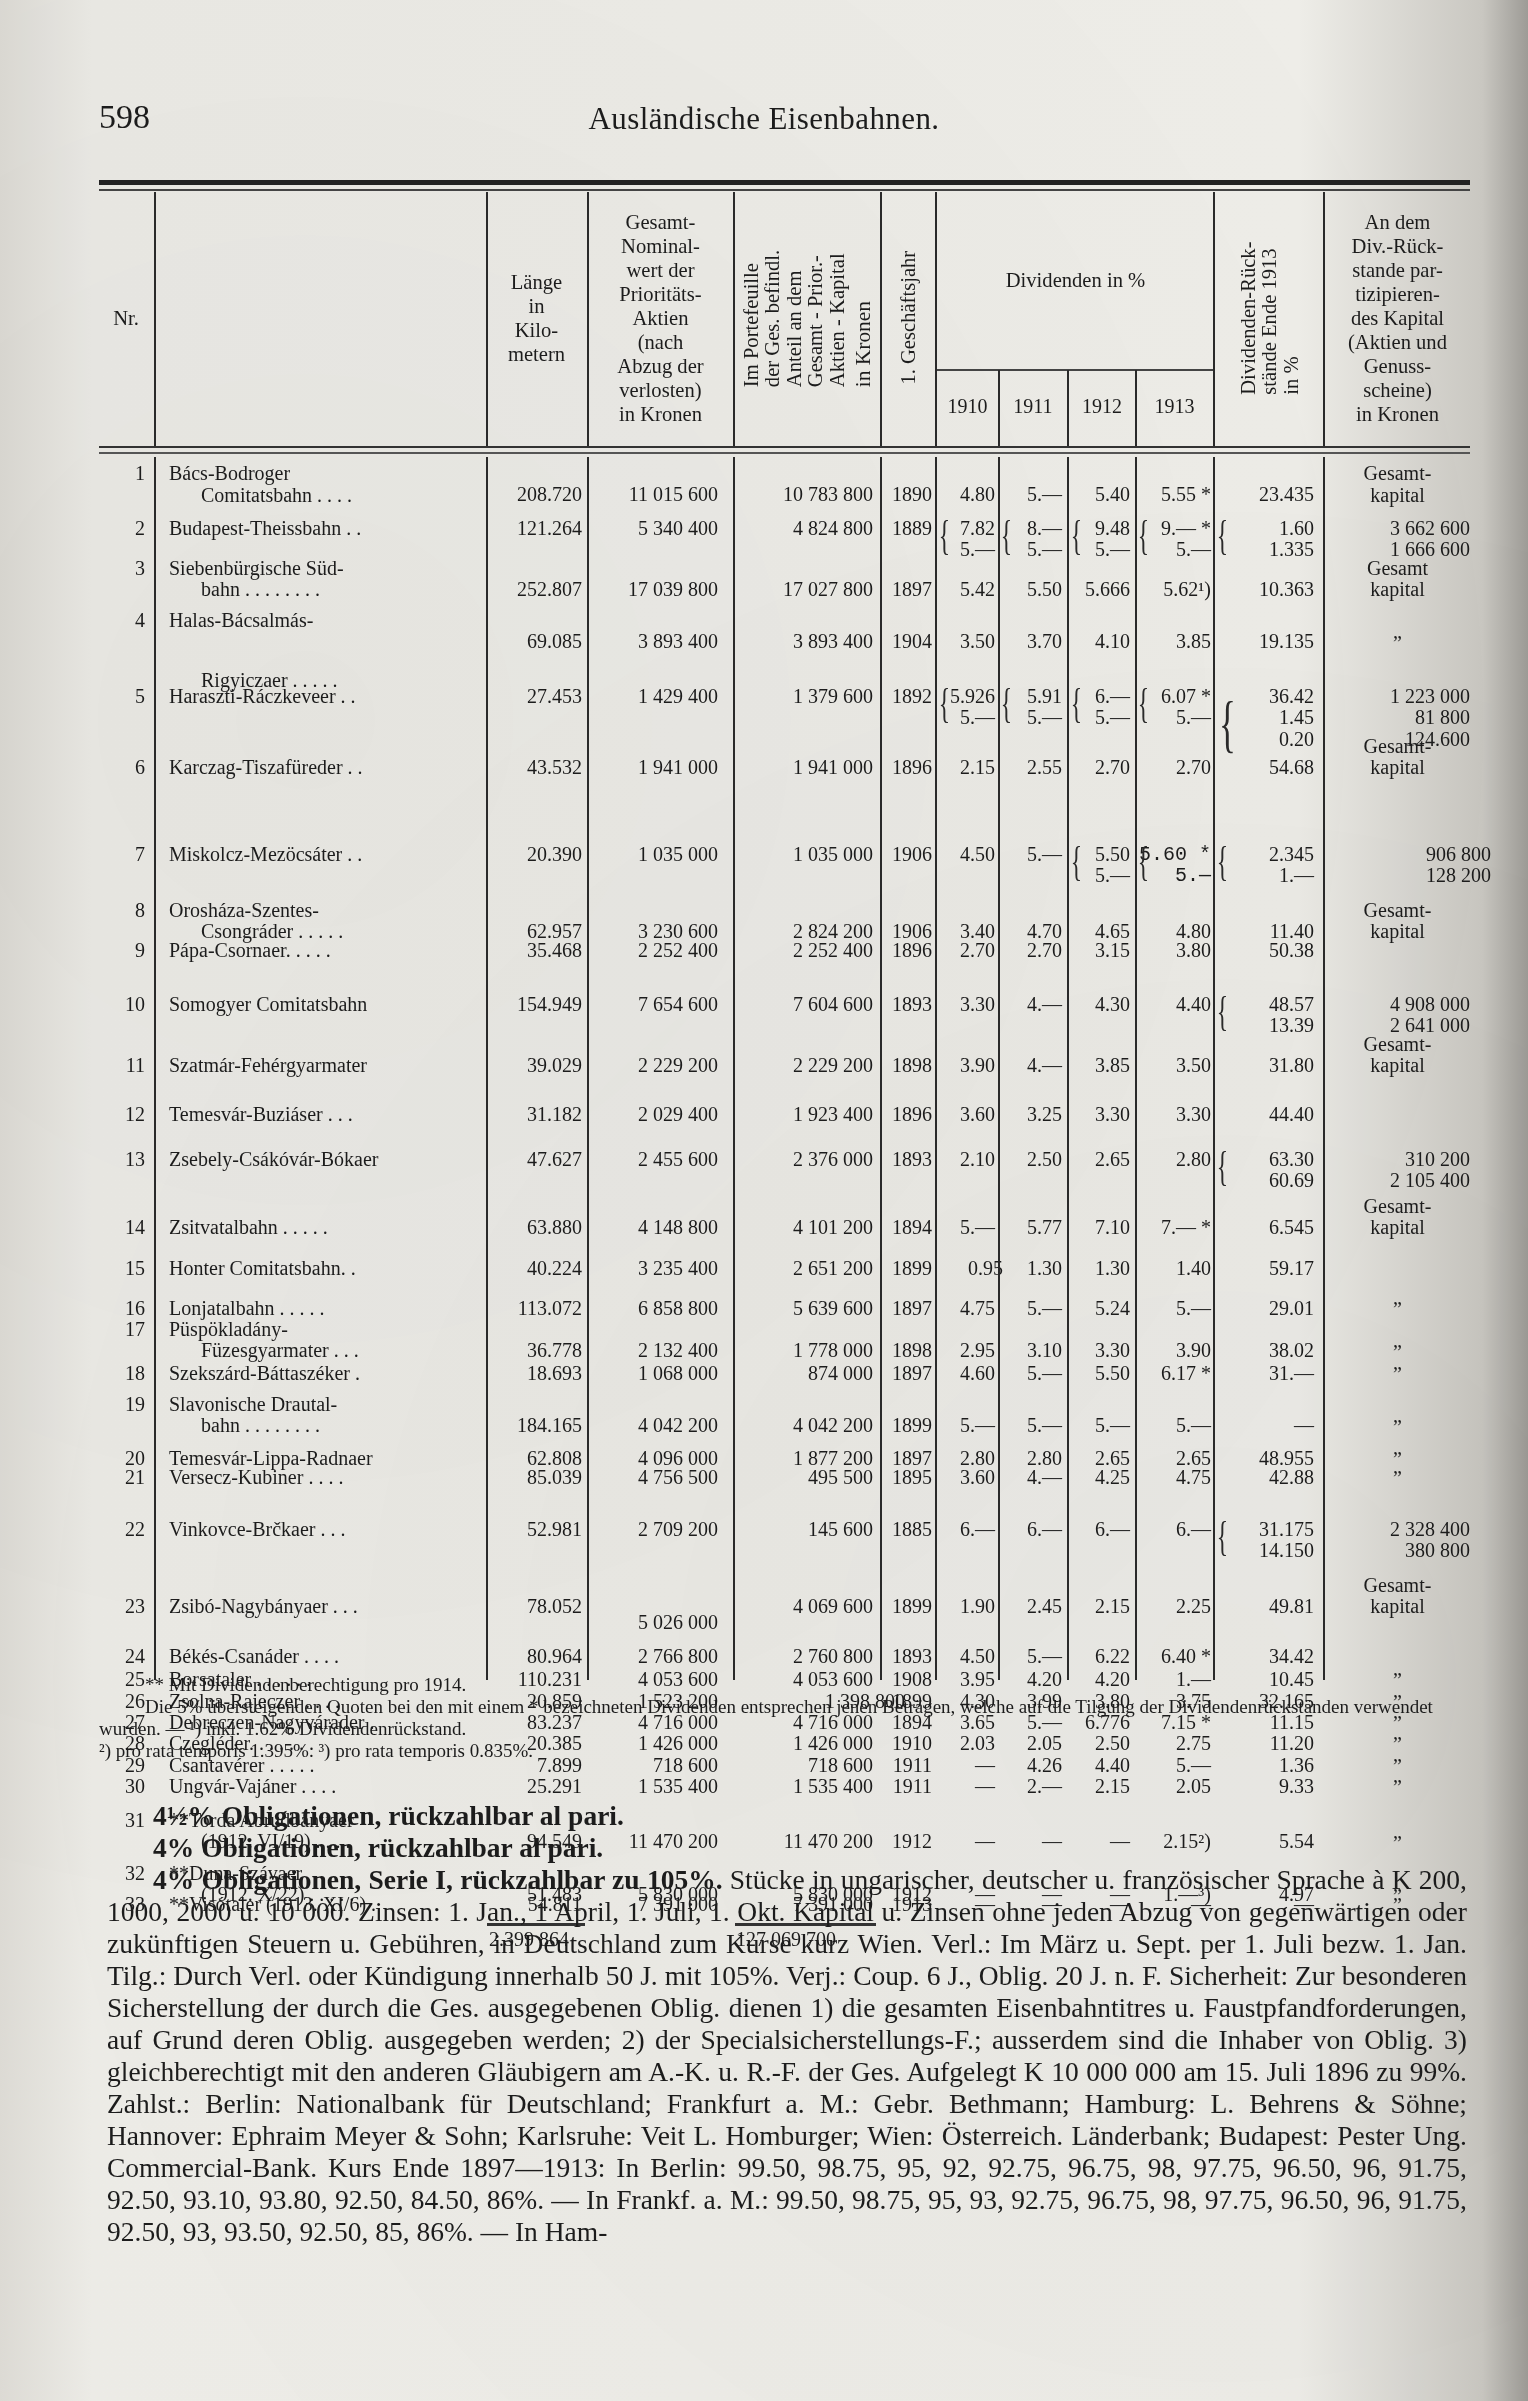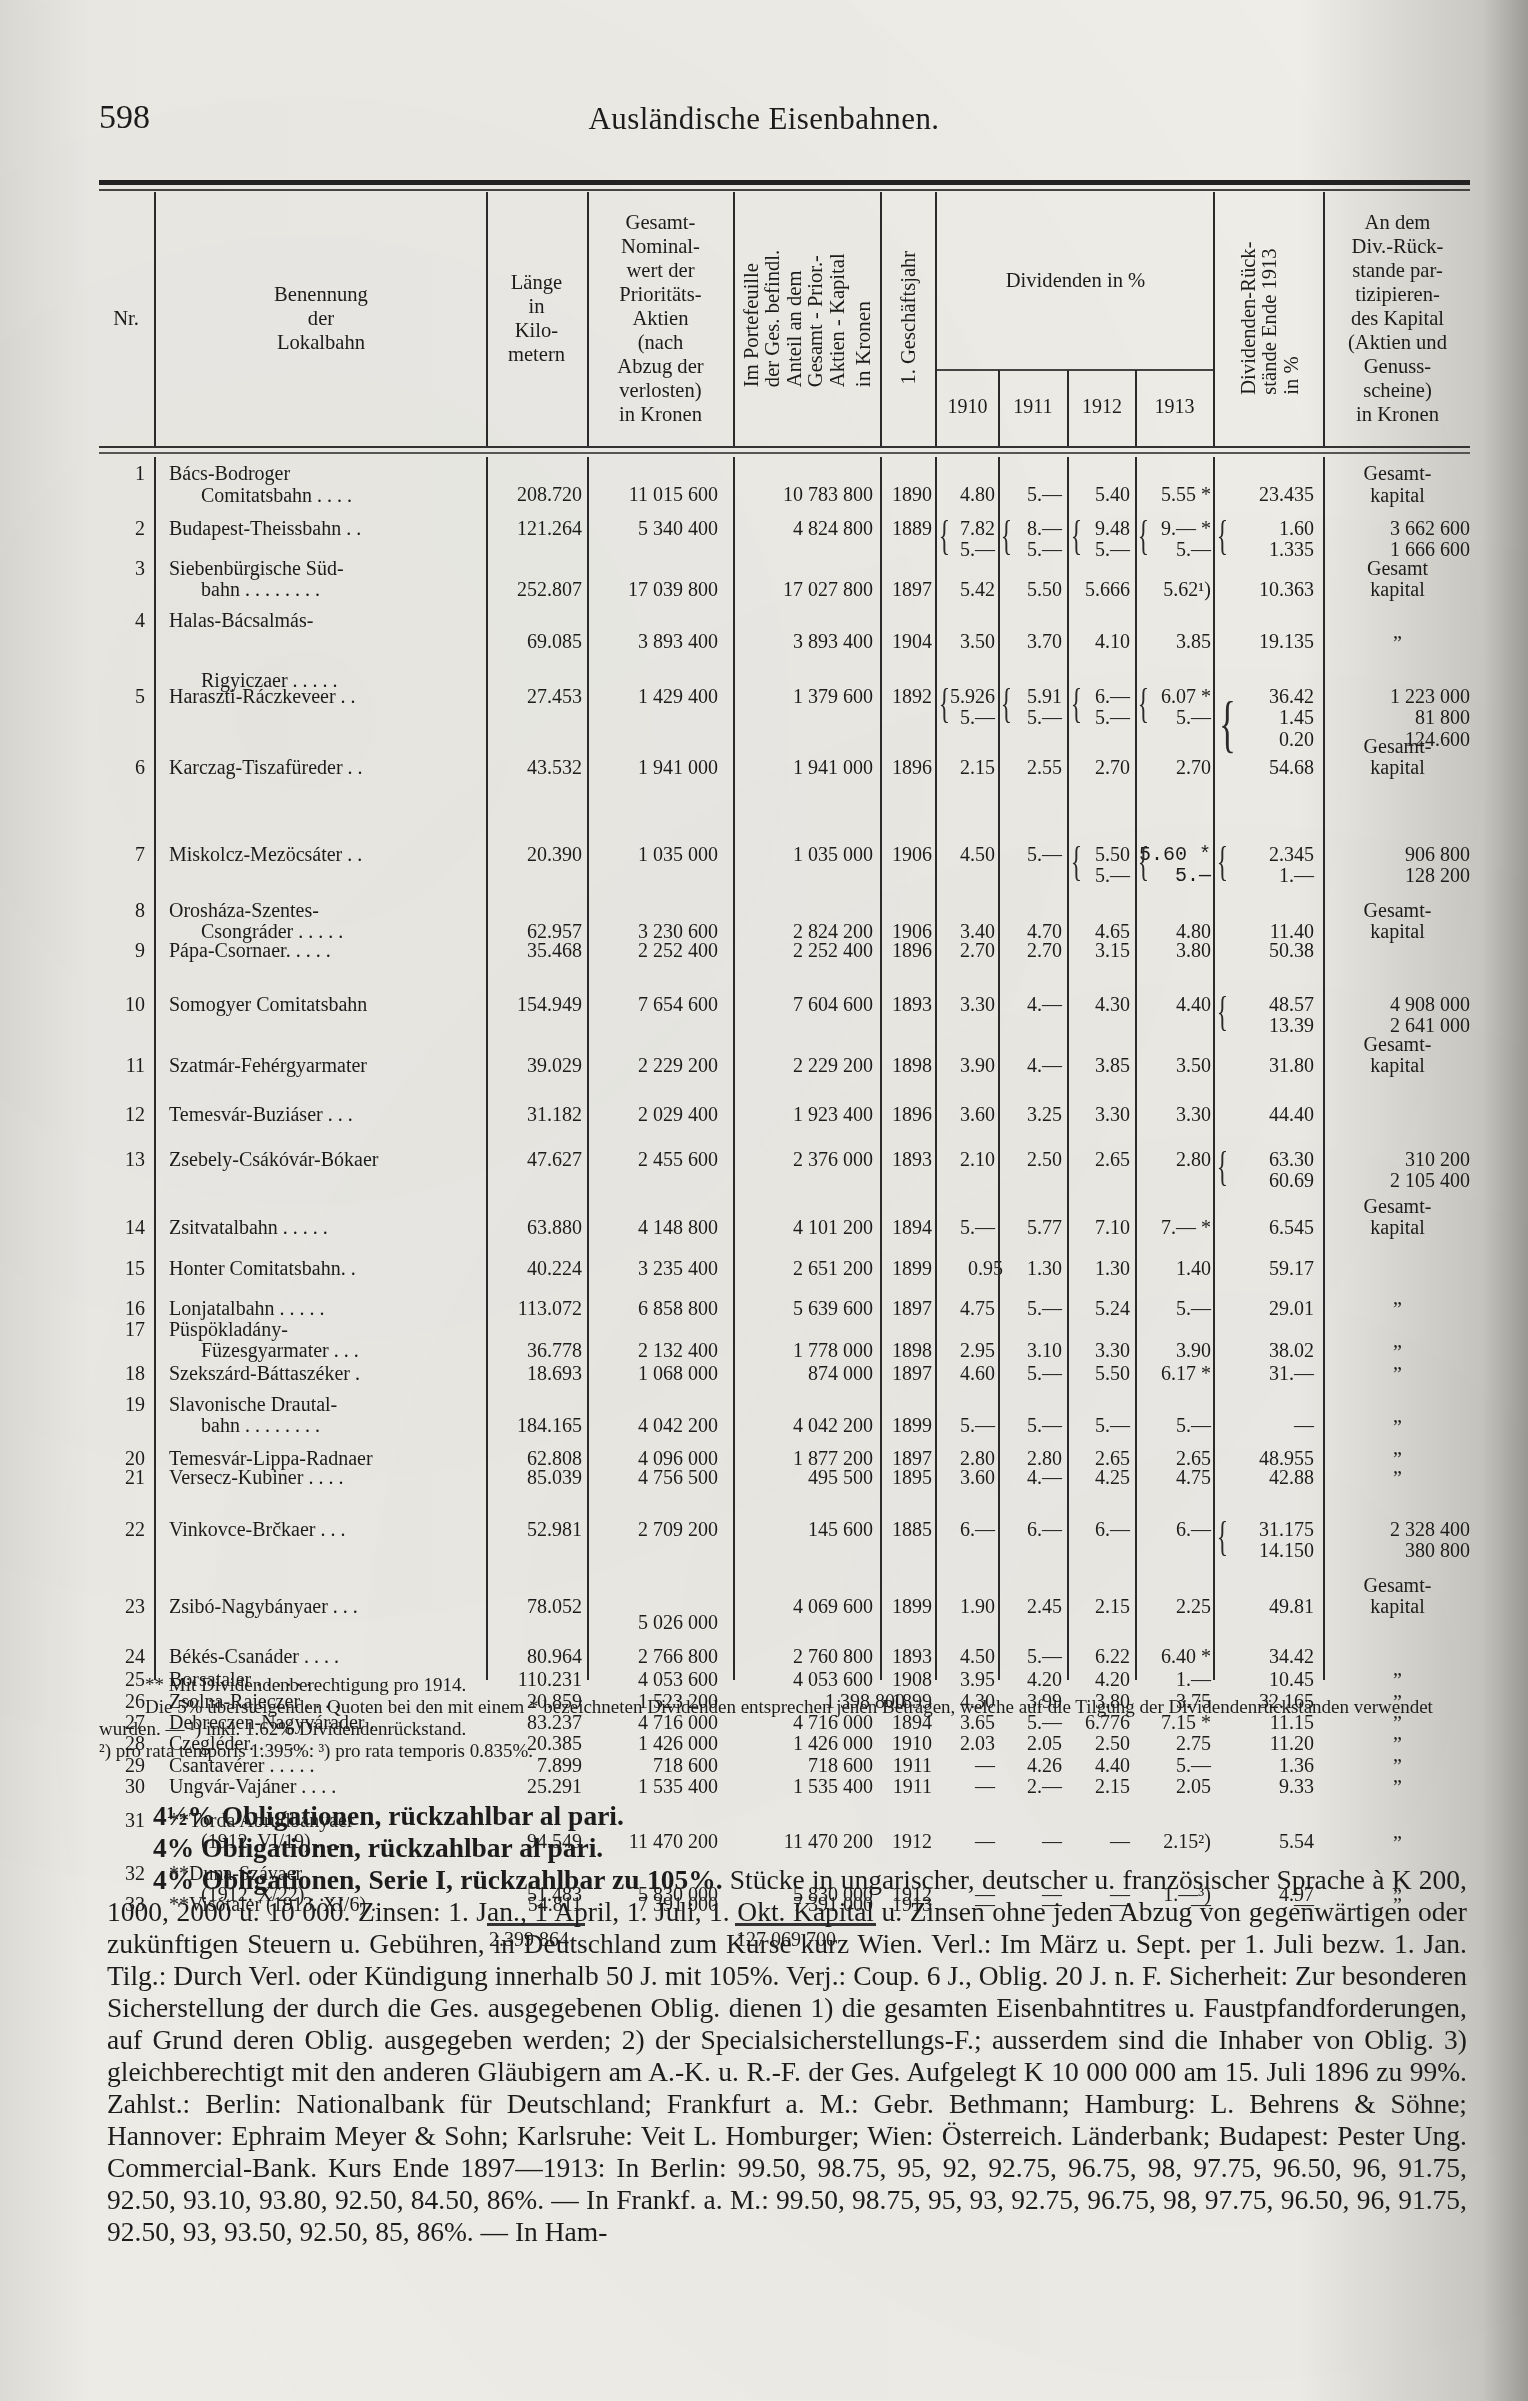--- a/index.html
+++ b/index.html
@@ -59,27 +59,20 @@
 
 <div class="page-number">598</div>
 <div class="running-head">Ausländische Eisenbahnen.</div>
 
 <div class="tbl">
   <div class="rule-top"></div>
   <div class="rule-top2"></div>
 
   <div class="hdr">
     <div class="hcell" style="left:0;width:54px">Nr.</div>
-    <div class="hcell" style="left:57px;width:330px">
-        <div id="h-name">
-          <div>Benennung</div>
-          <div>der</div>
-          <div>Lokalbahn</div>
-        </div>
-      </div>
     <div class="hcell" style="left:388px;width:99px">
         <div id="h-length">
           <div>Länge</div>
           <div>in</div>
           <div>Kilo-</div>
           <div>metern</div>
         </div>
       </div>
     <div class="hcell" style="left:489px;width:145px">
         <div id="h-nominal">
@@ -360,21 +353,21 @@
         <div class="c r multi" style="left: 1037px; width: 75px; top: 0px; font-family: Liberation Mono, monospace;">
           <span>5.60 *</span>
           <span>5.—</span>
         </div>
         <div class="brace" style="left: 1034px; top: -4.6px; font-size: 43px; line-height: 43px;">{</div>
         <div class="c r multi" style="left: 1116px; width: 99px; top: 0px;">
           <span>2.345</span>
           <span>1.—</span>
         </div>
         <div class="brace" style="left: 1113px; top: -4.6px; font-size: 43px; line-height: 43px;">{</div>
-        <div class="c r multi" style="left: 1226px; width: 145px; top: 0px;">
+        <div class="c r multi" style="left: 1226px; width: 145px; top: 0px; padding-left: 21px;">
           <span>906 800</span>
           <span>128 200</span>
         </div>
       </div>
       <div class="row" style="top: 443px;">
         <div class="c nr">8</div>
         <div class="c name">
           <span style="display: block;">Orosháza-Szentes-</span>
           <span class="l2" style="display: block;">Csongráder . . . . .</span>
         </div>

